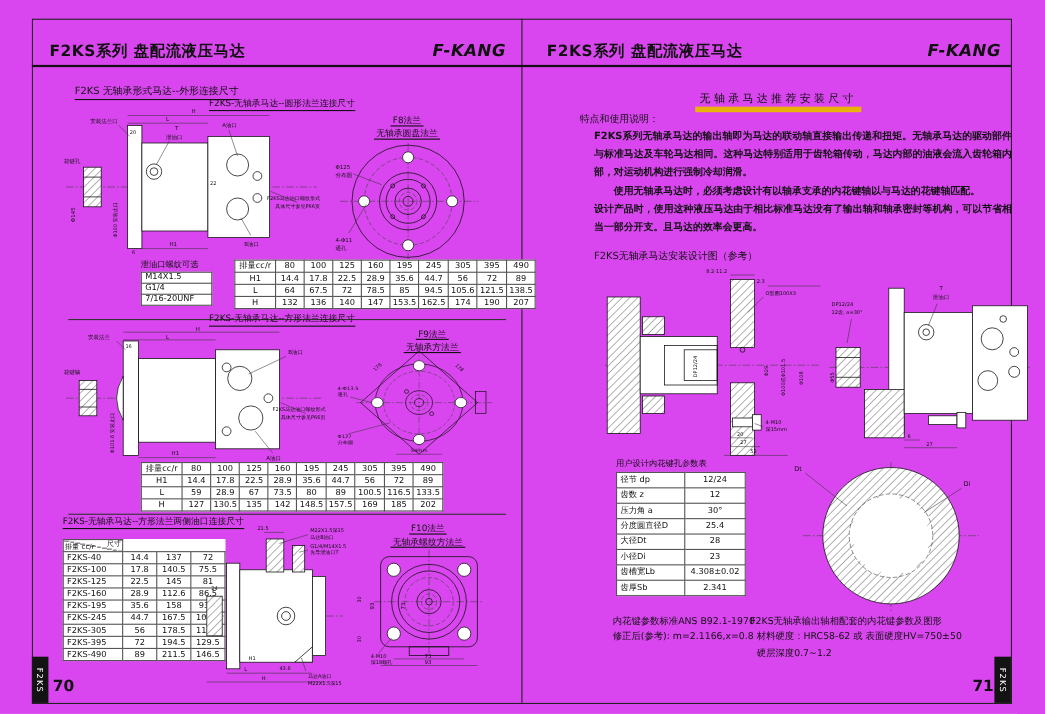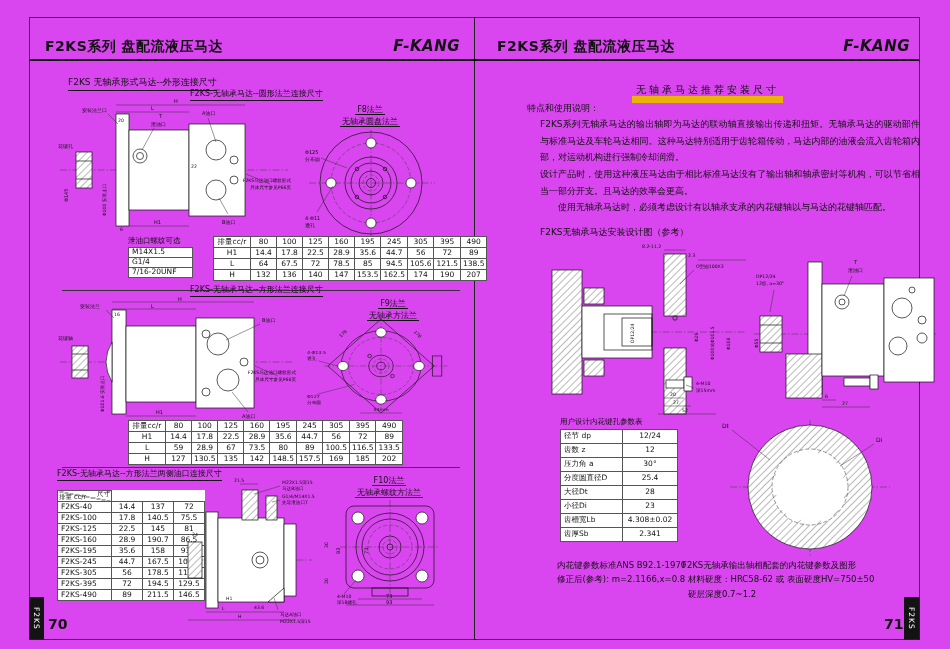--- a/index.html
+++ b/index.html
@@ -23,21 +23,21 @@
   .modeltable td{min-width:26px;height:10px;}
   .modeltable td:first-child{min-width:48px;text-align:left;padding-left:3px;}
   .corner{position:relative;min-width:48px;height:14px;
     background:linear-gradient(to top right,transparent 48%,#555 48%,#555 52%,transparent 52%);}
   .corner .ct{position:absolute;top:0;right:1px;font-size:6.5px;}
   .corner .cb{position:absolute;bottom:0;left:1px;font-size:6.5px;}
   .paramtable td{height:13px;}
   .paramtable td:first-child{min-width:56px;text-align:left;padding-left:3px;}
   .paramtable td:last-child{min-width:50px;}
   .para-block{font-size:9px;line-height:1.85;text-align:justify;}
-  .para-block p{margin:0;}
+  .para-block p{margin:0;font-weight:bold;}
   .cap{font-size:8.5px;line-height:1.7;}
   .tab{background:#131313;color:#fff;writing-mode:vertical-rl;text-orientation:mixed;
        font-size:7.5px;letter-spacing:1px;display:flex;align-items:center;justify-content:center;}
   .pgnum{font-size:14px;font-weight:bold;}
   
   svg{overflow:hidden;}
   svg text{font-family:"DejaVu Sans",sans-serif;font-size:6px;fill:#111;}
   .s{stroke:#111;stroke-width:.7;fill:none;}
   .sf{stroke:#111;stroke-width:.7;fill:#fff;}
   .h{stroke:#111;stroke-width:.7;fill:url(#hatch);}
@@ -369,21 +369,21 @@
           </tr>
           <tr>
             <td>F2KS-125</td>
             <td>22.5</td>
             <td>145</td>
             <td>81</td>
           </tr>
           <tr>
             <td>F2KS-160</td>
             <td>28.9</td>
-            <td>190.7</td>
+            <td>112.6</td>
             <td>86.5</td>
           </tr>
           <tr>
             <td>F2KS-195</td>
             <td>35.6</td>
             <td>158</td>
             <td>93.2</td>
           </tr>
           <tr>
             <td>F2KS-245</td>
@@ -473,27 +473,27 @@
     <text class="t5" x="50" y="100">73</text>
     <text class="t5" x="50" y="106">93</text>
     <text class="t45" x="1" y="100">4-M10</text>
     <text class="t45" x="1" y="106">深18螺孔</text>
   </svg>
 
   <div class="abs tab" style="left:29px;top:597px;width:15px;height:42px;">F2KS</div>
   <div class="abs pgnum" style="left:48px;top:616px;">70</div>
 
   <div class="abs" style="left:600px;top:78px;width:215px;text-align:center;">
-    <span style="font-size:10px;letter-spacing:3px;border-bottom:7px solid #eab308;padding:0 4px 1px;">无轴承马达推荐安装尺寸</span>
+    <span style="font-size:10px;letter-spacing:3px;border-bottom:5px solid #eab308;padding:0 4px 1px;">无轴承马达推荐安装尺寸</span>
   </div>
   <div class="abs" style="left:527px;top:102px;font-size:9px;">特点和使用说明：</div>
   <div class="abs para-block" style="left:540px;top:116px;width:380px;">
     <p>F2KS系列无轴承马达的输出轴即为马达的联动轴直接输出传递和扭矩。无轴承马达的驱动部件与标准马达及车轮马达相同。这种马达特别适用于齿轮箱传动，马达内部的油液会流入齿轮箱内部，对运动机构进行强制冷却润滑。</p>
+    <p style="text-indent:2em;">使用无轴承马达时，必须考虑设计有以轴承支承的内花键轴以与马达的花键轴匹配。</p>
     <p>设计产品时，使用这种液压马达由于相比标准马达没有了输出轴和轴承密封等机构，可以节省相当一部分开支。且马达的效率会更高。</p>
-    <p style="text-indent:2em;">使用无轴承马达时，必须考虑设计有以轴承支承的内花键轴以与马达的花键轴匹配。</p>
   </div>
   <div class="abs" style="left:540px;top:226px;font-size:9px;">F2KS无轴承马达安装设计图（参考）</div>
 
   <svg class="abs" style="left:546px;top:240px;" width="205" height="178" viewBox="0 0 205 178">
     <line class="cl" x1="4" y1="92" x2="200" y2="92"></line>
     <rect class="h" x="6" y="30" width="30" height="124"></rect>
     <rect class="h" x="38" y="48" width="20" height="16"></rect>
     <rect class="h" x="38" y="120" width="20" height="16"></rect>
     <rect class="sf" x="36" y="66" width="70" height="52"></rect>
     <rect class="s" x="58" y="74" width="48" height="36"></rect>

